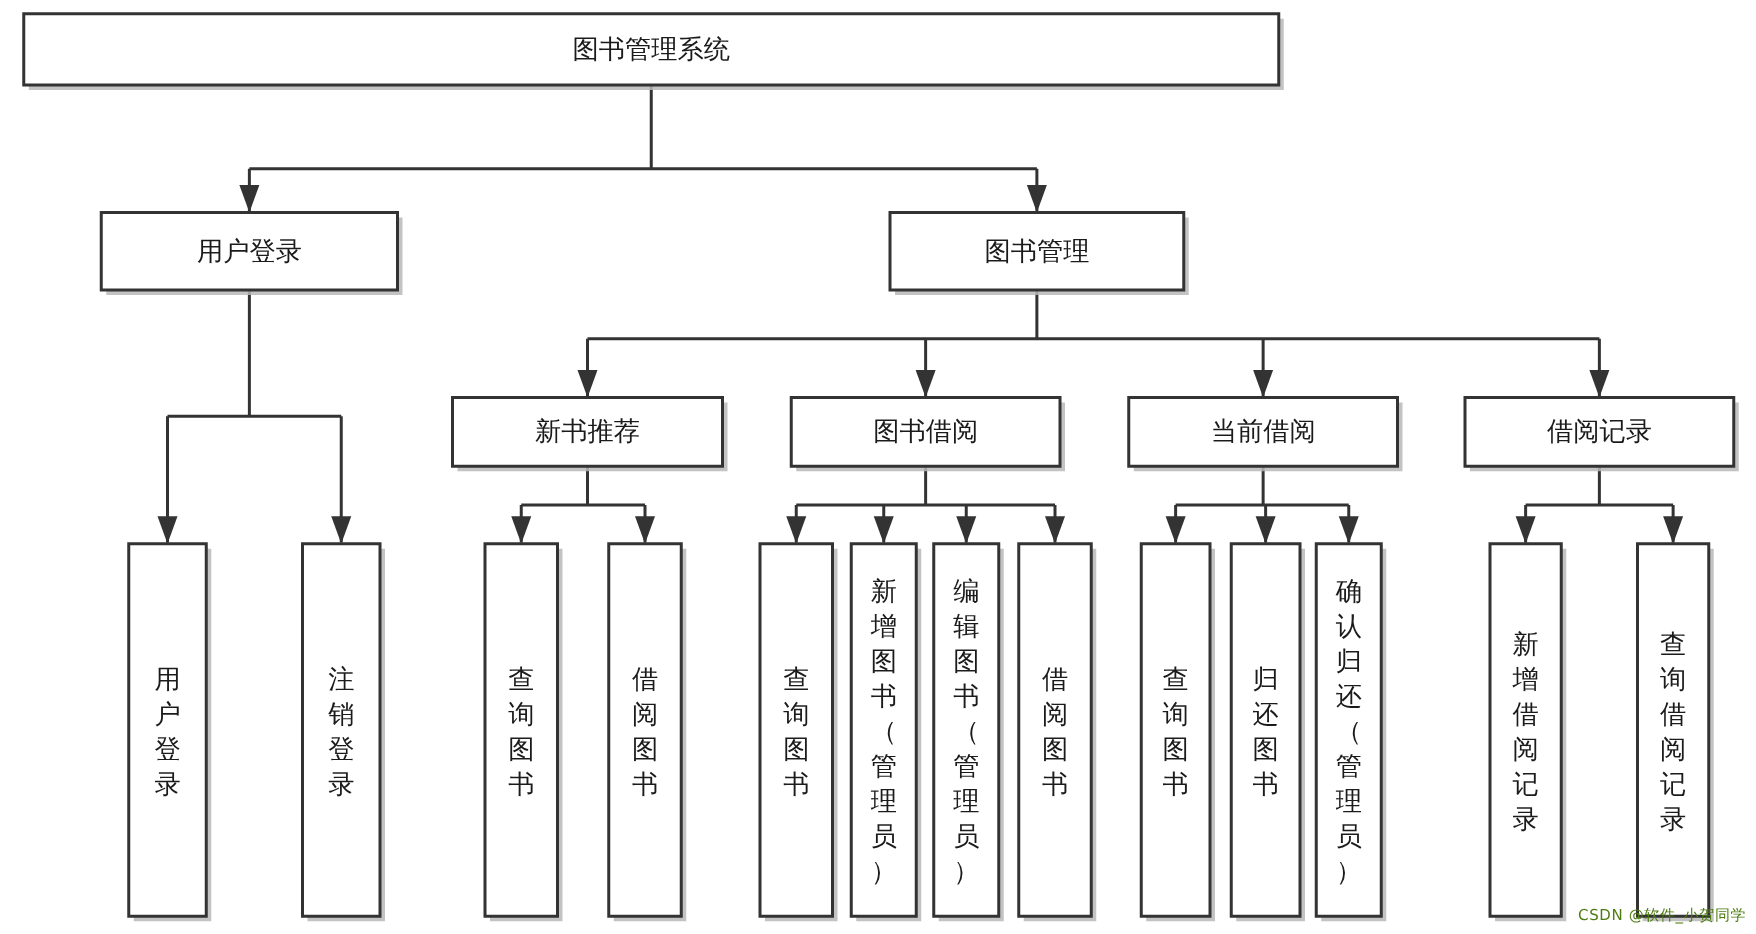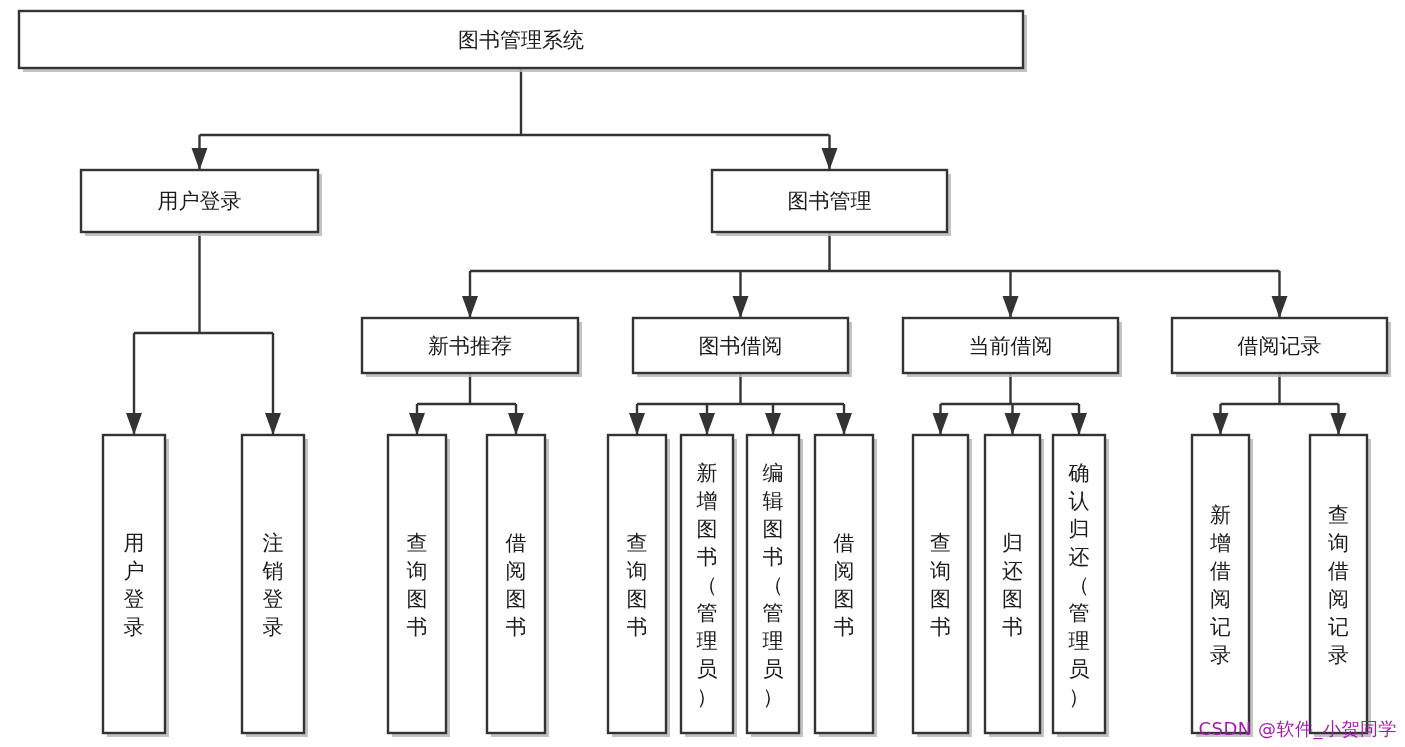--- a/index.html
+++ b/index.html
@@ -57,22 +57,22 @@
   }
   .arrow-head {
     fill: #333333;
     stroke: none;
   }
   .watermark {
     position: absolute;
     right: 8px;
     bottom: 6px;
     font-family: "DejaVu Sans", "Liberation Sans", sans-serif;
-    font-size: 18px;
-    color: #a21caf;
+    font-size: 12px;
+    color: #4d7c0f;
     letter-spacing: 0.5px;
     white-space: nowrap;
     pointer-events: none;
   }
 </style>
 </head>
 <body>
 
 <div id="diagram-root">
   <svg class="flow" viewBox="0 0 1405 747">

